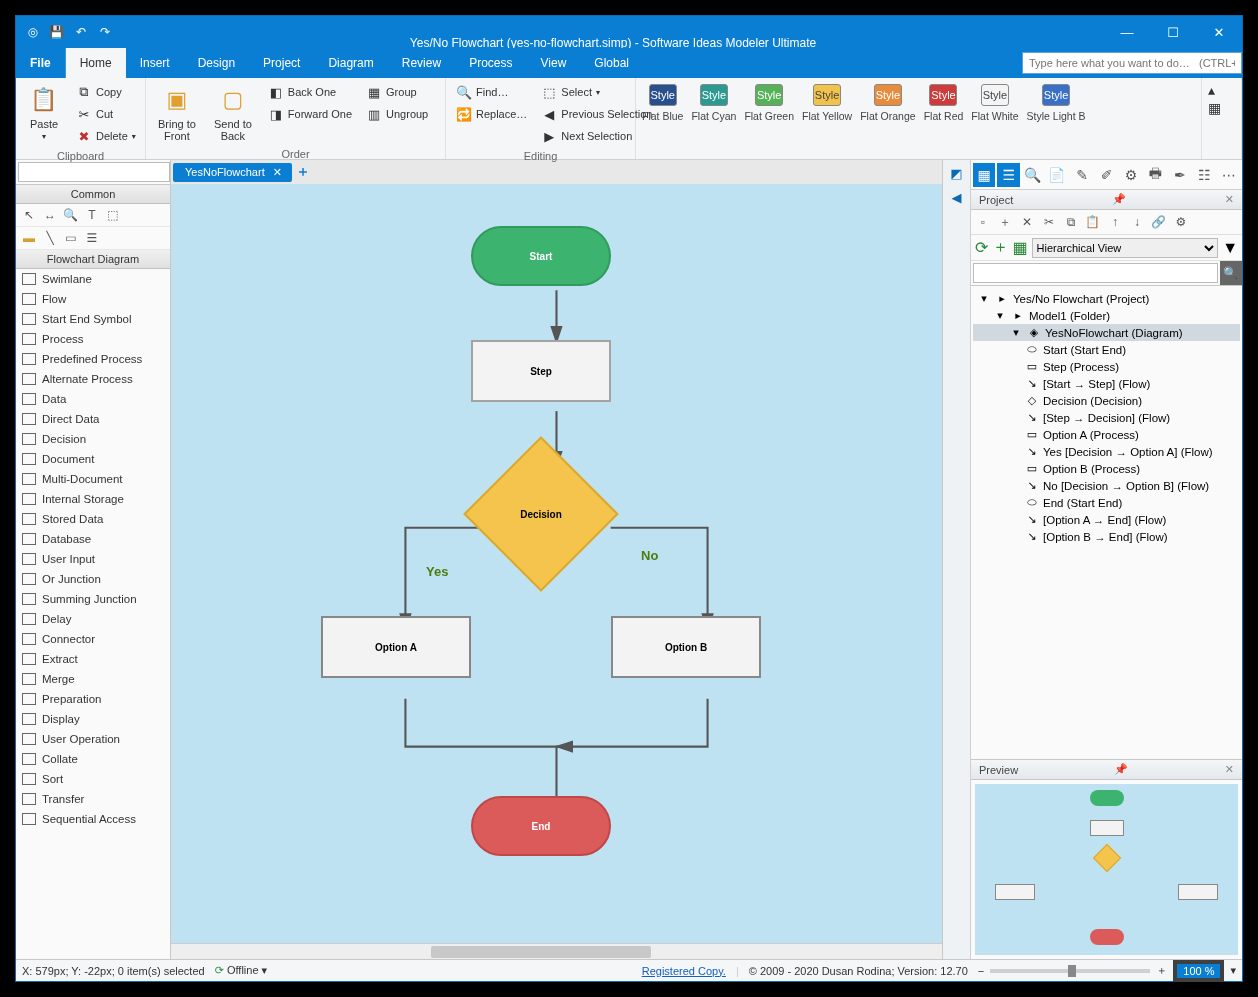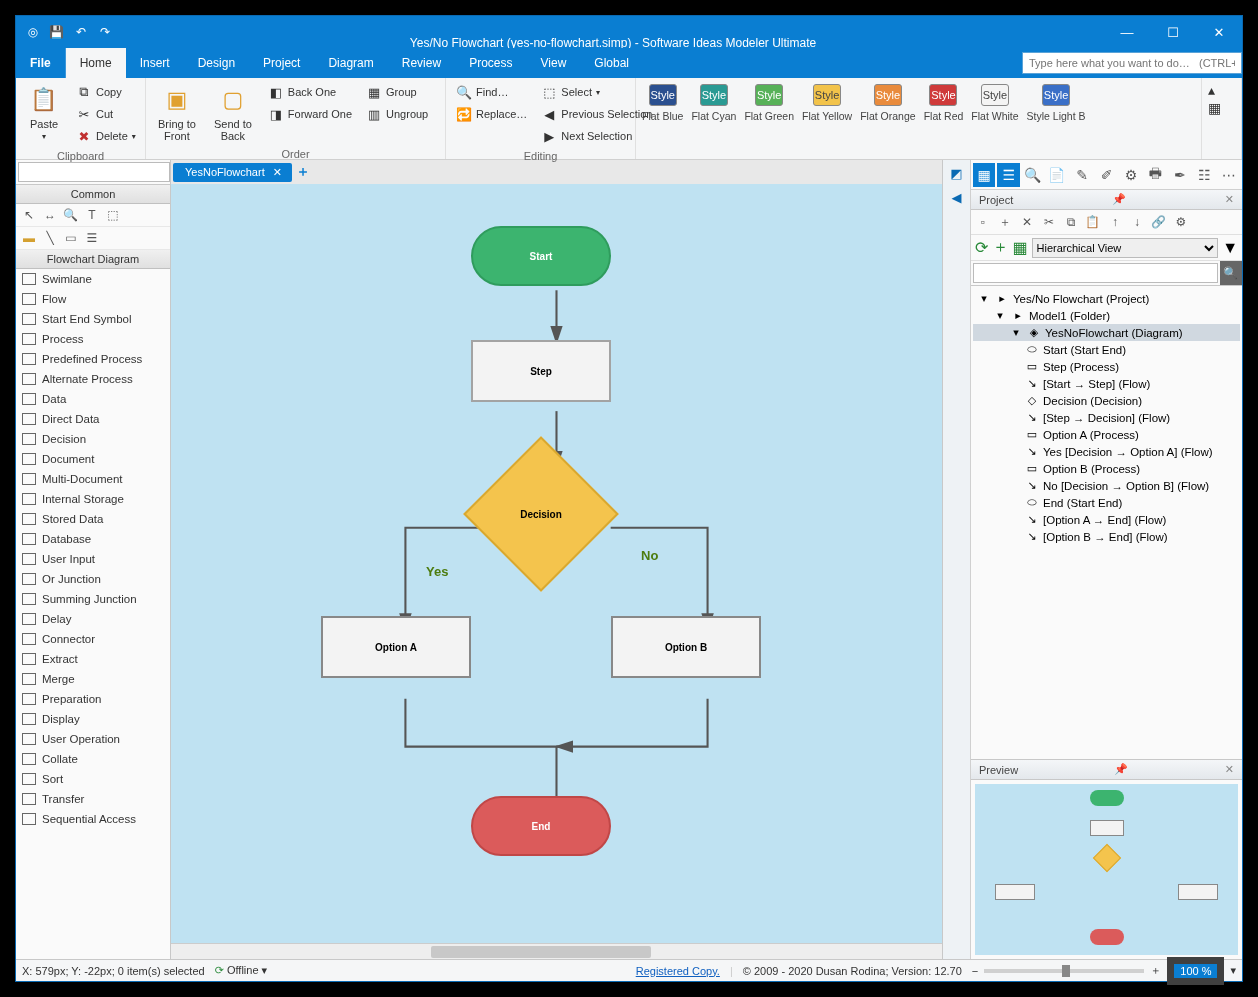--- a/index.html
+++ b/index.html
@@ -82,21 +82,21 @@
 .tree .sel { background: #d0d8e0; }
 .tree .ico { width: 14px; display: inline-flex; justify-content: center; font-size: 11px; }
 .preview { height: 200px; border-top: 1px solid #c8c8c8; display: flex; flex-direction: column; }
 .preview .thumb { flex: 1; background: #bfe2f2; margin: 4px; position: relative; }
 
 .status { height: 22px; background: #f5f6f7; border-top: 1px solid #c8c8c8; display: flex; align-items: center; font-size: 11px; color: #333; padding: 0 6px; gap: 10px; }
 .status .link { color: #1060c0; text-decoration: underline; }
 .status .zoom { margin-left: auto; display: flex; align-items: center; gap: 6px; }
 .status .zoom .track { width: 160px; height: 4px; background: #d0d0d0; position: relative; }
 .status .zoom .handle { position: absolute; left: 78px; top: -4px; width: 8px; height: 12px; background: #888; }
-.status .zoom .val { border: 7px solid #404040; background: #0a7ed2; color: #fff; padding: 1px 6px; }
+.status .zoom .val { border: 4px solid #404040; background: #0a7ed2; color: #fff; padding: 1px 6px; }
 </style>
 </head>
 <body>
 
 <div class="frame">
   <div class="titlebar">
     <div class="qat">
       <span>◎</span>
       <span>💾</span>
       <span>↶</span>

